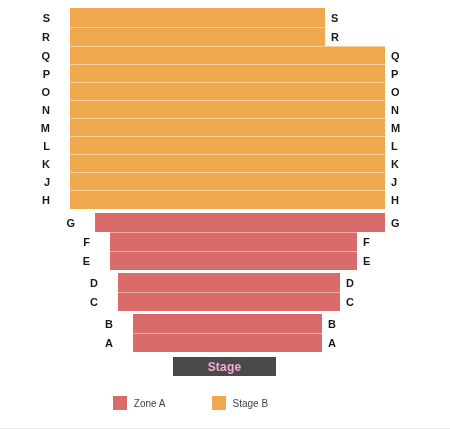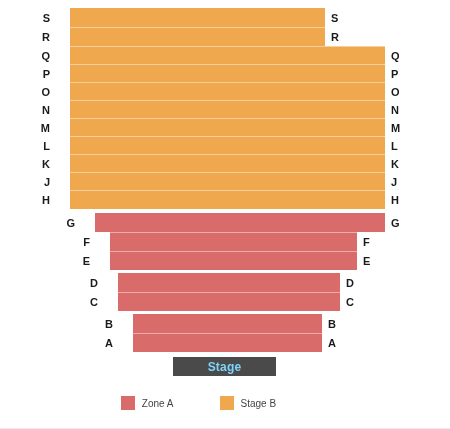--- a/index.html
+++ b/index.html
@@ -53,38 +53,37 @@
     width: 105px;
     height: 21px;
     background: #4a4a4a;
     border: 1px solid #ffffff;
     box-sizing: border-box;
     display: flex;
     align-items: center;
     justify-content: center;
   }
   #stage-label {
-    color: #7dd3fc;
+    color: #f9a8d4;
     font-size: 12px;
     font-weight: bold;
     letter-spacing: 0.2px;
     font-family: "Liberation Sans", sans-serif;
   }
 
   
   #legend {
     position: absolute;
     left: 0;
     top: 396px;
     width: 381px;
     display: flex;
     align-items: center;
     justify-content: center;
     gap: 46px;
-    padding-left: 8px;
   }
   .legend-item {
     display: flex;
     align-items: center;
     gap: 7px;
   }
   .legend-swatch {
     width: 14px;
     height: 14px;
     display: block;

